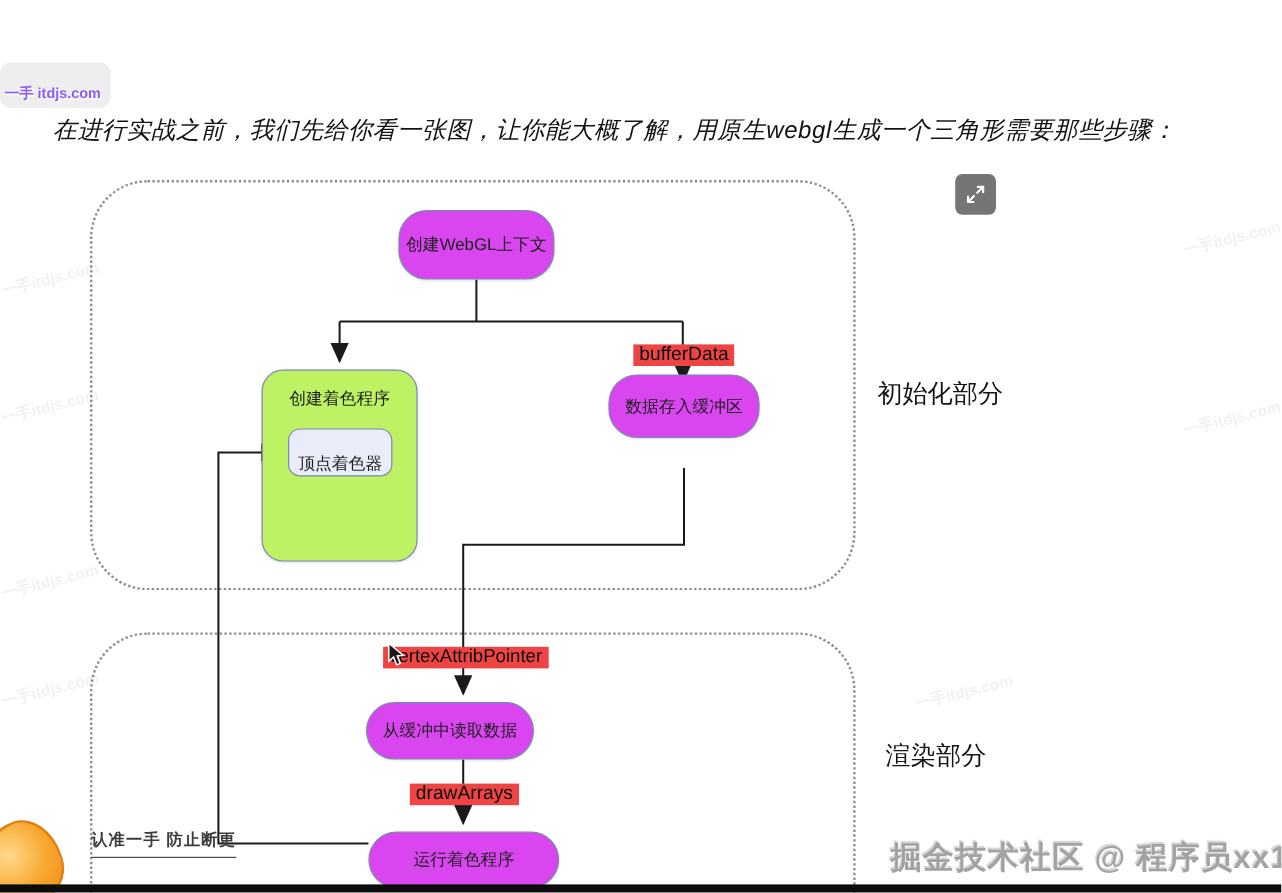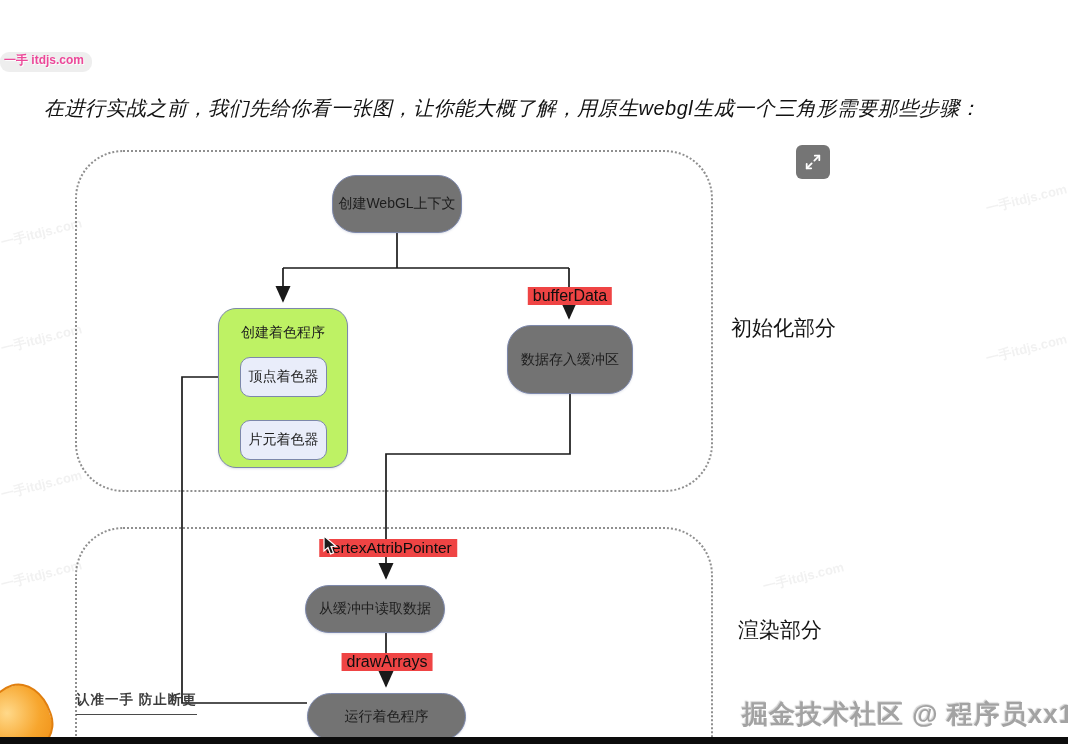--- a/index.html
+++ b/index.html
@@ -44,21 +44,21 @@
 
   
   .connectors {
     position: absolute; left: 0; top: 0; width: 1068px; height: 744px;
     pointer-events: none;
   }
 
   
   .node {
     position: absolute;
-    background: #737373;
+    background: #d946ef;
     border: 1.4px solid #7d88ab;
     border-radius: 24px;
     display: flex; align-items: center; justify-content: center;
     font-size: 14px; color: #1d1d1d;
     box-shadow: 0 1px 2px rgba(90,100,140,0.18);
     white-space: nowrap;
   }
   .node-create-context { left: 332px; top: 175px; width: 130px; height: 58px; }
   .node-group {
     left: 218px; top: 308px; width: 130px; height: 160px;
@@ -67,26 +67,26 @@
     display: block;
   }
   .node-group-title {
     text-align: center; padding-top: 15px; font-size: 14px; color: #1d1d1d;
   }
   .node-inner {
     position: absolute;
     background: #e9edfa;
     border: 1.3px solid #7d88ab;
     border-radius: 10px;
-    display: flex; align-items: center; justify-content: center;
+    display: flex; align-items: flex-end; justify-content: center;
     font-size: 14px; color: #1d1d1d; white-space: nowrap;
   }
   .node-vertex   { left: 240px; top: 357px; width: 87px; height: 40px; }
   .node-fragment { left: 240px; top: 420px; width: 87px; height: 40px; }
-  .node-store    { left: 507px; top: 325px; width: 126px; height: 69px; }
+  .node-store    { left: 507px; top: 312px; width: 126px; height: 53px; }
   .node-read     { left: 305px; top: 585px; width: 140px; height: 48px; }
   .node-run      { left: 307px; top: 693px; width: 159px; height: 47px; }
 
   
   .edge-label {
     position: absolute;
     transform: translateX(-50%);
     background: #ef4444;
     padding: 0 5px;
     font-size: 16px; color: #0e0e0e; white-space: nowrap;
@@ -104,24 +104,24 @@
     cursor: pointer;
   }
 
   
   .mouse-cursor { position: absolute; left: 322px; top: 535px; }
 
   
   .wm-top-left {
     position: absolute; left: 0px; top: 52px;
     font-size: 12px; font-weight: 700;
-    color: #ec4899;
+    color: #8b5cf6;
     background: rgba(205,205,205,0.35);
     border-radius: 9px;
-    padding: 0 8px 3px 4px;
+    padding: 18px 8px 3px 4px;
     text-shadow: 1px 1px 0 rgba(255,255,255,0.9);
     white-space: nowrap;
   }
   .wm-bottom-right {
     position: absolute; left: 742px; top: 697px;
     font-size: 26px; font-weight: 700;
     color: rgba(158,158,158,0.95);
     text-shadow: 1px 1px 1px rgba(255,255,255,0.95), -1px -1px 1px rgba(120,120,120,0.35);
     white-space: nowrap; letter-spacing: 1px;
   }
@@ -195,23 +195,20 @@
   <div class="node node-create-context">
     <span>创建WebGL上下文</span>
   </div>
 
   <div class="node node-group">
     <div class="node-group-title">创建着色程序</div>
   </div>
   <div class="node-inner node-vertex">
     <span>顶点着色器</span>
   </div>
-  <div class="node-inner node-fragment">
-    <span>片元着色器</span>
-  </div>
 
   <div class="node node-store">
     <span>数据存入缓冲区</span>
   </div>
   <div class="node node-read">
     <span>从缓冲中读取数据</span>
   </div>
   <div class="node node-run">
     <span>运行着色程序</span>
   </div>

